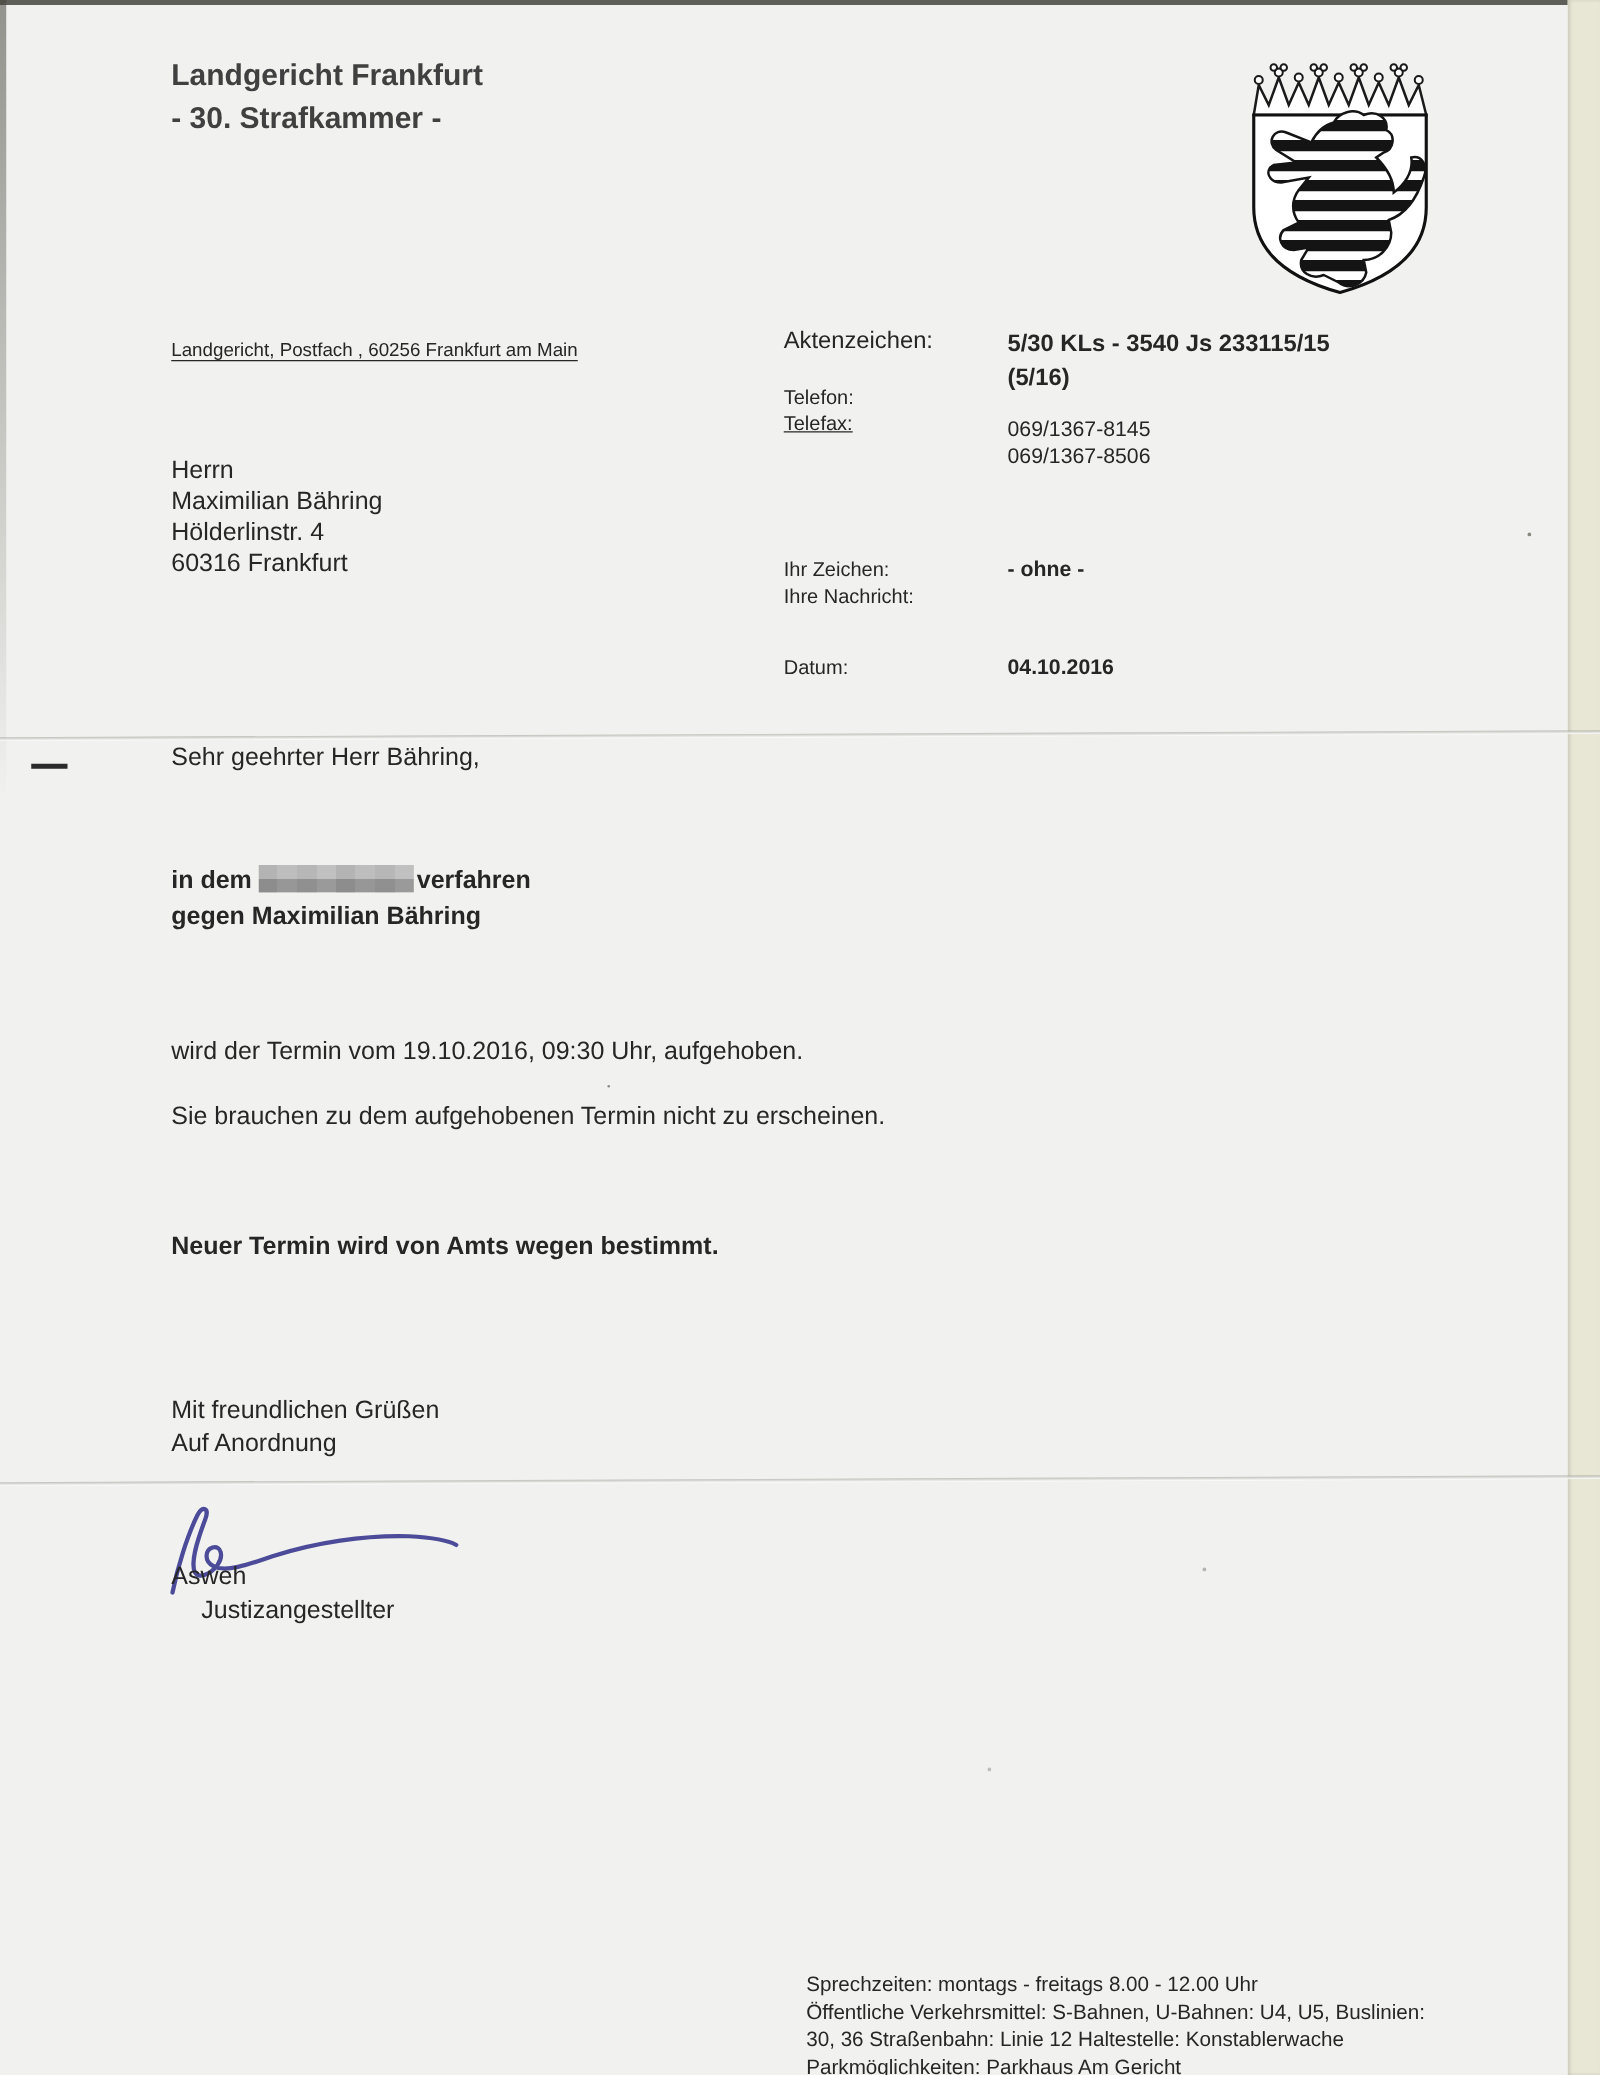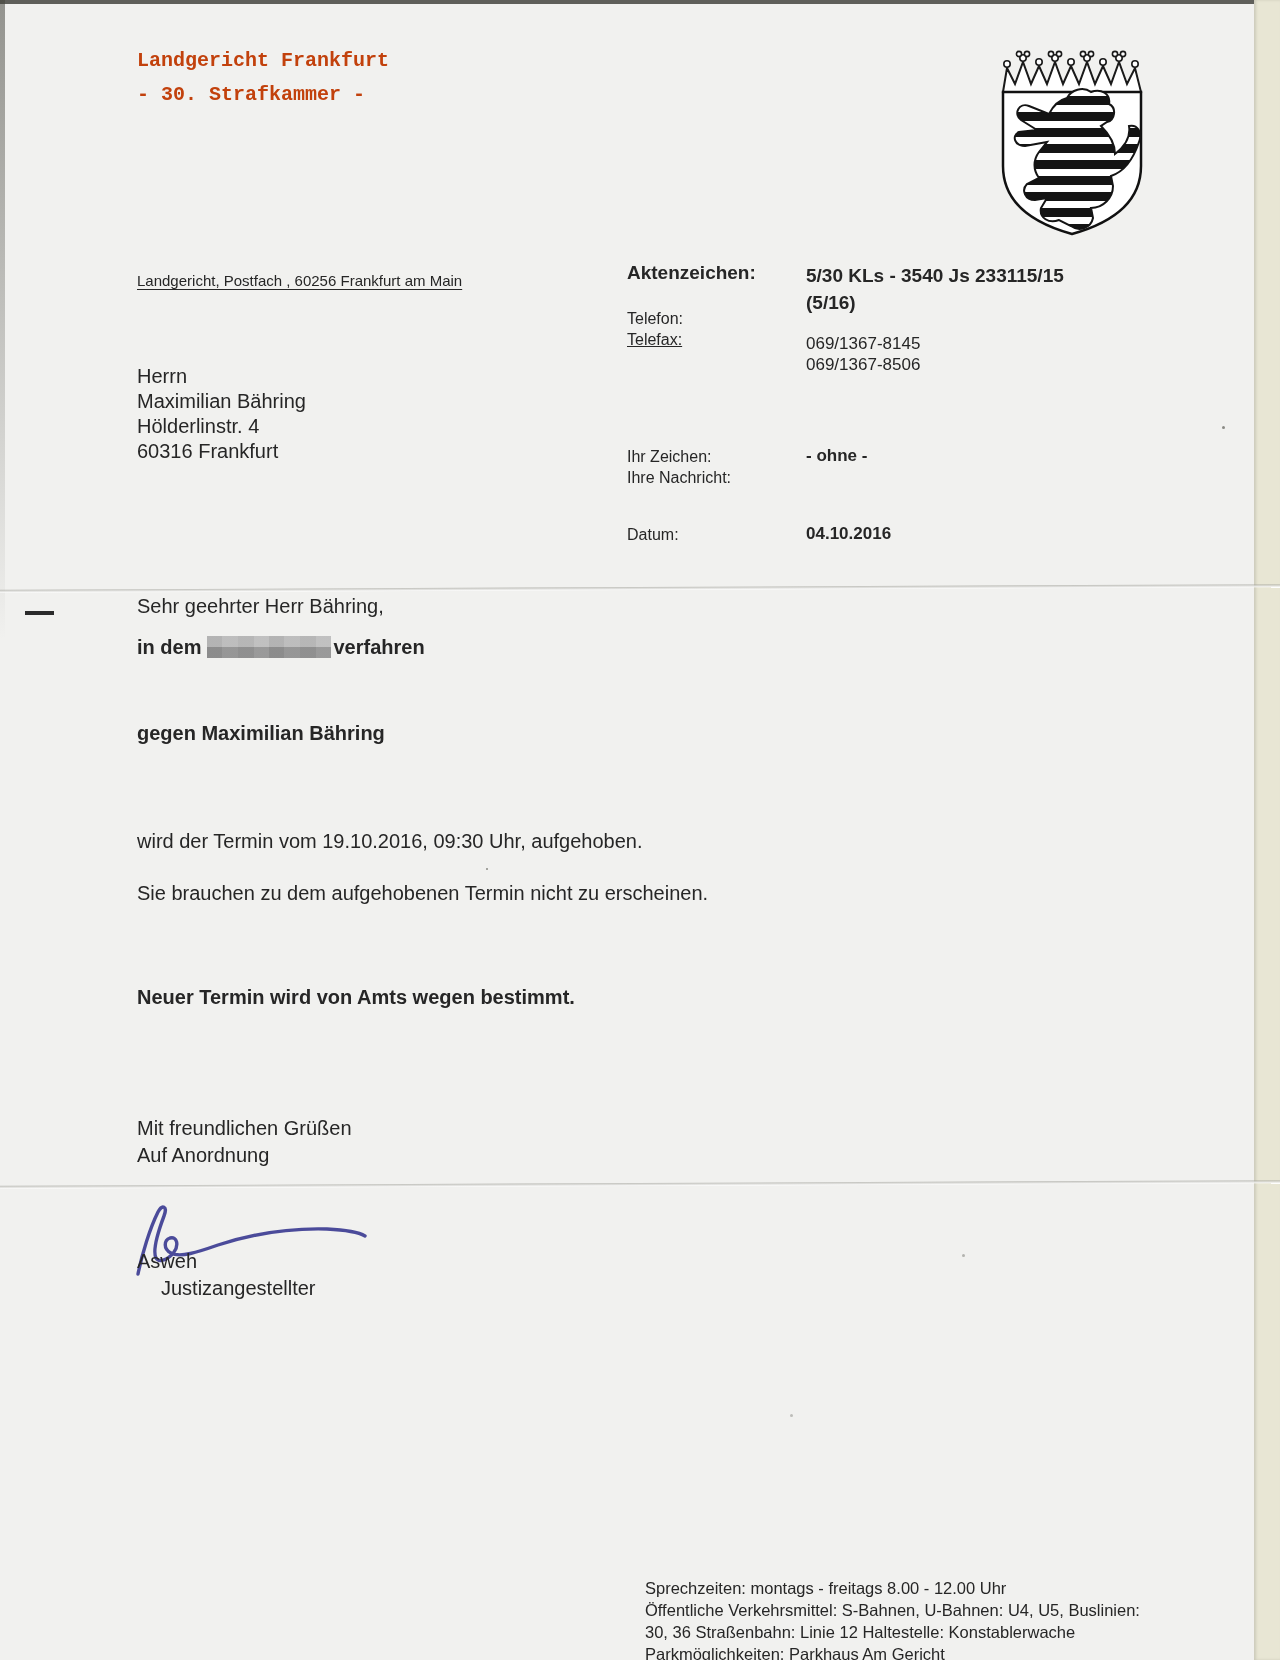--- a/index.html
+++ b/index.html
@@ -15,28 +15,28 @@
   .scan-left-edge{left:0;top:0;width:5px;height:640px;
     background:linear-gradient(to bottom,rgba(70,70,62,.55),rgba(70,70,62,0));}
   .scan-right-strip{right:0;top:0;width:26px;height:100%;background:var(--scan_edge,#e8e6d4);
     box-shadow:inset 2px 0 3px rgba(0,0,0,.12);}
   .fold-line{left:-10px;width:1300px;height:3px;
     background:linear-gradient(to bottom,rgba(150,150,142,.55),rgba(255,255,255,.95));
     transform:rotate(-0.25deg);}
   .fold-mark{left:25px;top:611px;width:29px;height:3.5px;background:#2b2b2b;}
   .speck{background:#8a8a84;border-radius:50%;}
   
-  .sender-header{left:137px;top:44px;font-size:20px;font-weight:bold;line-height:34px;color:#c2410c;font-family:Liberation Mono, monospace;}
+  .sender-header{left:137px;top:44px;font-size:24px;font-weight:bold;line-height:34px;color:#404040;}
   .crest{left:993px;top:48px;}
   
   .return-address{left:137px;top:272px;font-size:15px;text-decoration:underline;text-underline-offset:3px;}
   .recipient{left:137px;top:364px;font-size:20px;line-height:25px;}
   
   .meta-label{left:627px;font-size:16px;}
-  .meta-label-bold{left:627px;font-size:19px;font-weight:bold;}
+  .meta-label-bold{left:627px;font-size:19px;font-weight:normal;}
   .meta-value{left:806px;font-size:17px;font-weight:bold;}
   .akten-value{left:806px;top:262px;font-size:19px;font-weight:bold;line-height:27px;width:330px;}
   .fax-values{left:806px;top:333px;font-size:17px;line-height:21px;}
   
   .body-text{left:137px;font-size:20px;}
   .bold{font-weight:bold;}
   .redaction{
     display:inline-block;width:124px;height:22px;vertical-align:-4px;margin:0 2px 0 6px;
     background:
       repeating-linear-gradient(0deg,rgba(125,125,125,.65) 0 11px,rgba(185,185,185,.65) 11px 22px),
@@ -148,21 +148,21 @@
     <div>069/1367-8506</div>
   </div>
   <div class="abs meta-label" style="top:448px;">Ihr Zeichen:</div>
   <div class="abs meta-value" style="top:446px;">- ohne -</div>
   <div class="abs meta-label" style="top:469px;">Ihre Nachricht:</div>
   <div class="abs meta-label" style="top:526px;">Datum:</div>
   <div class="abs meta-value" style="top:524px;">04.10.2016</div>
 
   <div class="abs body-text" style="top:595px;">Sehr geehrter Herr Bähring,</div>
 
-  <div class="abs body-text bold" style="top:636px;">
+  <div class="abs body-text bold" style="top:692px;">
     <span>in dem</span><span class="redaction"></span><span>verfahren</span>
   </div>
   <div class="abs body-text bold" style="top:722px;">gegen Maximilian Bähring</div>
 
   <div class="abs body-text" style="top:830px;">wird der Termin vom 19.10.2016, 09:30 Uhr, aufgehoben.</div>
   <div class="abs body-text" style="top:882px;">Sie brauchen zu dem aufgehobenen Termin nicht zu erscheinen.</div>
   <div class="abs body-text bold" style="top:986px;">Neuer Termin wird von Amts wegen bestimmt.</div>
 
   <div class="abs body-text" style="top:1117px;">Mit freundlichen Grüßen</div>
   <div class="abs body-text" style="top:1144px;">Auf Anordnung</div>

